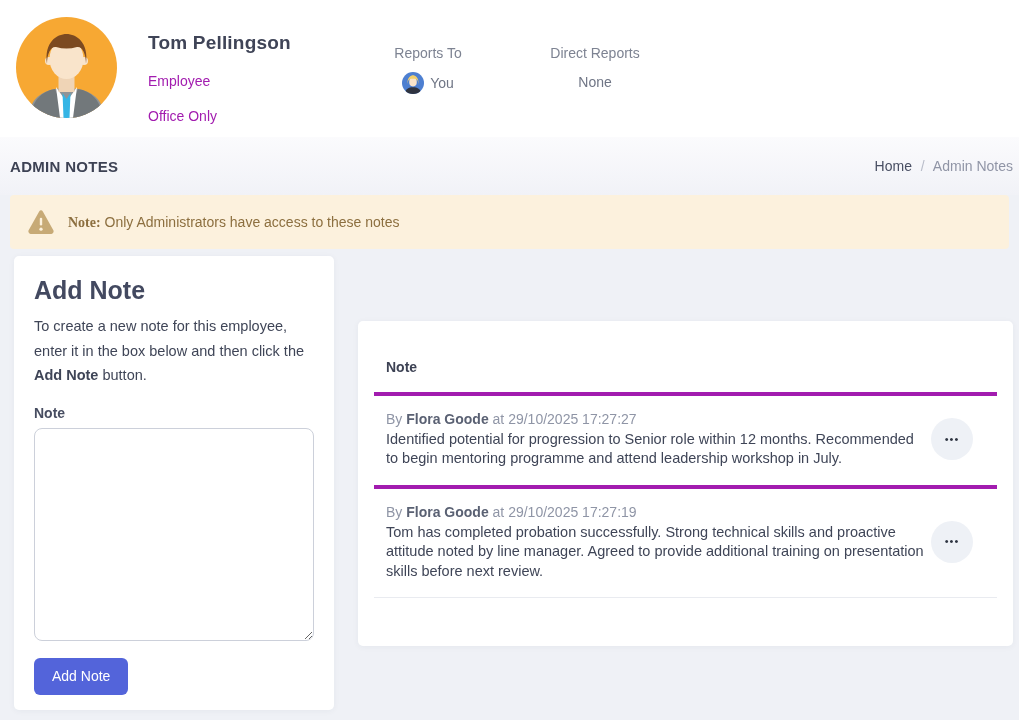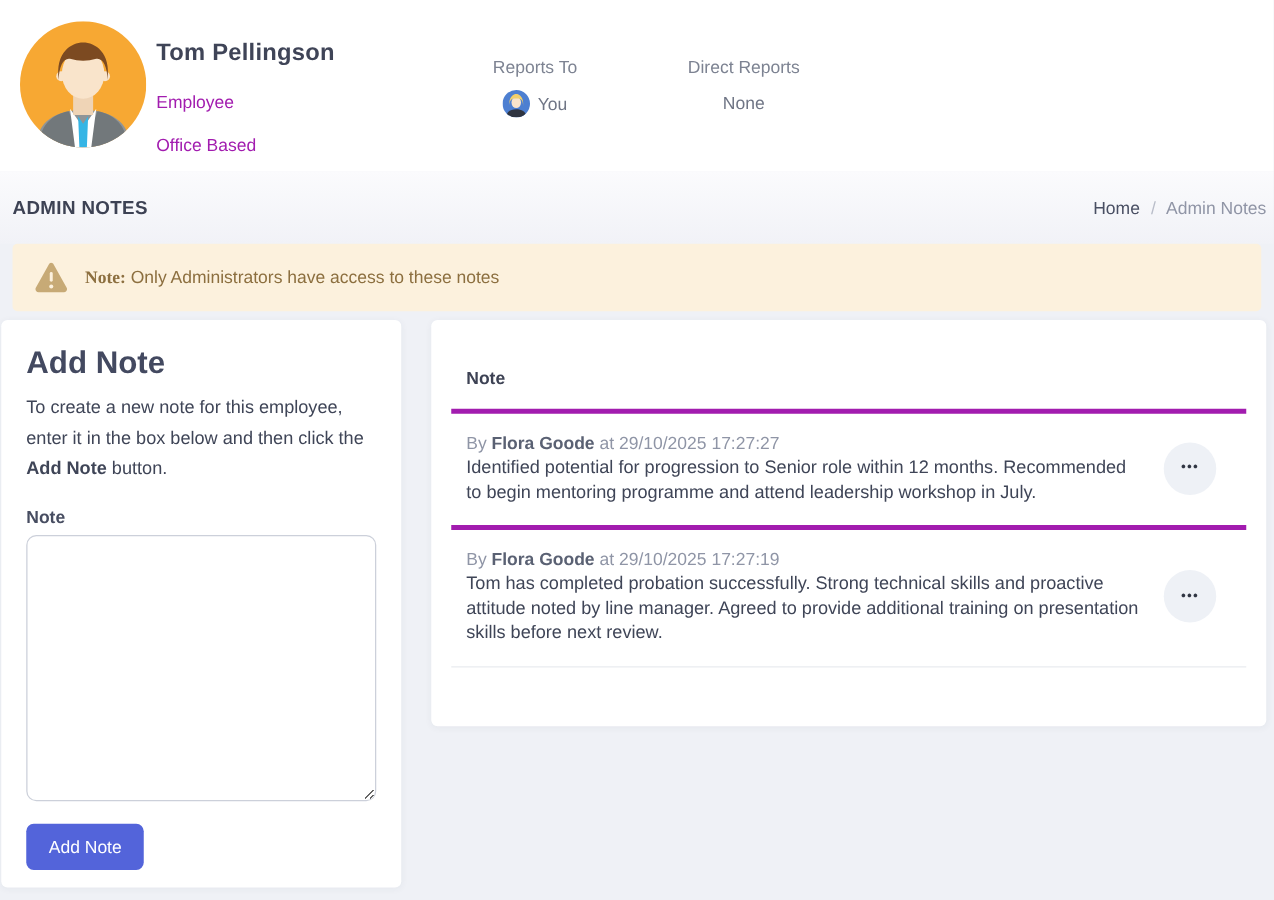--- a/index.html
+++ b/index.html
@@ -10,21 +10,21 @@
     color: #3f4557;
   }
 
   
   .profile-header {
     position: relative;
     height: 137px;
     background: #ffffff;
   }
   .avatar-lg { position: absolute; left: 16px; top: 17px; width: 101px; height: 101px; }
-  .employee-info { position: absolute; left: 125px; top: 32px; }
+  .employee-info { position: absolute; left: 148px; top: 32px; }
   .emp-name { font-size: 19px; font-weight: 700; color: #3f4457; letter-spacing: 0.2px; }
   .emp-sub { font-size: 14px; color: #a21caf; margin-top: 19px; }
   .header-col { position: absolute; top: 45px; text-align: center; }
   .reports-to { left: 383px; width: 90px; }
   .direct-reports { left: 545px; width: 100px; }
   .col-label { font-size: 14px; color: #7d8392; }
   .rt-row { margin-top: 11px; display: flex; align-items: center; justify-content: center; gap: 6px; }
   .rt-value, .dr-value { font-size: 14px; color: #6f7585; text-align: center; }
   .dr-value { margin-top: 13px; }
   .avatar-sm { width: 22px; height: 22px; display: inline-block; }
@@ -52,21 +52,21 @@
     border-radius: 4px;
     display: flex;
     align-items: center;
     padding: 0 18px;
     gap: 14px;
   }
   .alert-text { font-size: 14px; color: #8c6f3f; }
   .alert-text b { font-weight: 700; font-family: Liberation Serif, serif; }
 
   
-  .content { display: flex; margin: 7px 6px 0 1px; gap: 24px; align-items: flex-start; }
+  .content { display: flex; margin: 7px 6px 0 14px; gap: 24px; align-items: center; }
   .card {
     background: #ffffff;
     border-radius: 5px;
     box-shadow: 0 1px 6px rgba(40,50,80,0.05);
   }
 
   .add-note-card { flex: 0 0 320px; height: 454px; padding: 21px 20px; }
   .add-note-card h2 { font-size: 25px; line-height: 27px; font-weight: 600; color: #434960; margin: 0 0 10px; }
   .add-note-card p { font-size: 14.5px; line-height: 24.5px; color: #3f4557; margin: 0 0 17px; }
   .add-note-card p b { font-weight: 700; }
@@ -135,21 +135,21 @@
         <ellipse cx="50.5" cy="42" rx="17" ry="20" fill="#f9e4cb"></ellipse>
         <circle cx="33" cy="44" r="4" fill="#f9e4cb"></circle>
         <circle cx="68" cy="44" r="4" fill="#f9e4cb"></circle>
         <path d="M31 47 C28 25 41 17 50.5 17 C60 17 73 25 70 47 C70 36 66 29 61 30 C54 32 47 32 40 30 C35 29 31 36 31 47 Z" fill="#7c4a21"></path>
       </g>
     </svg>
   </div>
   <div class="employee-info">
     <div class="emp-name">Tom Pellingson</div>
     <div class="emp-sub">Employee</div>
-    <div class="emp-sub">Office Based</div>
+    <div class="emp-sub">Office Only</div>
   </div>
   <div class="header-col reports-to">
     <div class="col-label">Reports To</div>
     <div class="rt-row">
       <span class="avatar-sm">
         <svg viewBox="0 0 22 22" width="22" height="22" aria-hidden="true">
           <defs>
               <clipPath id="avs">
                 <circle cx="11" cy="11" r="11"></circle>
               </clipPath>

